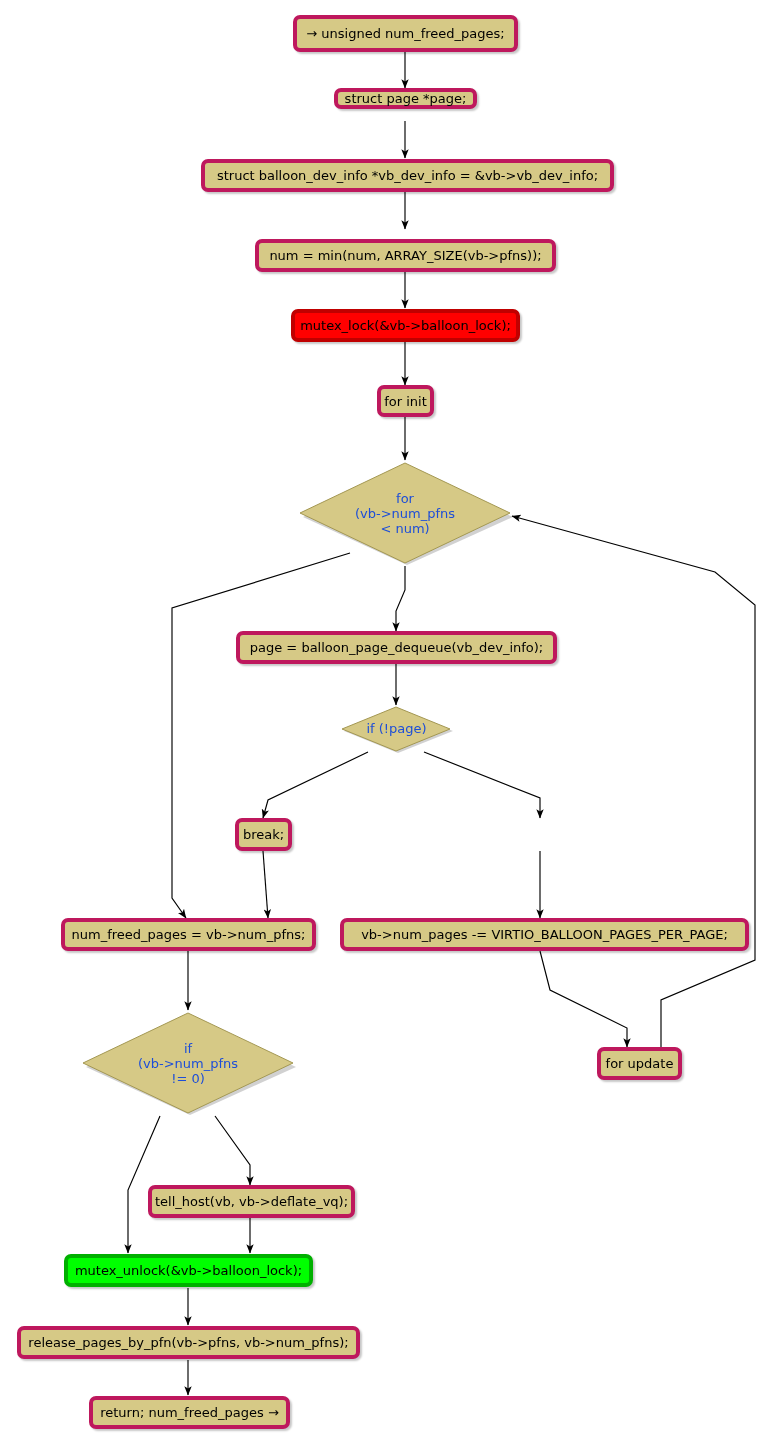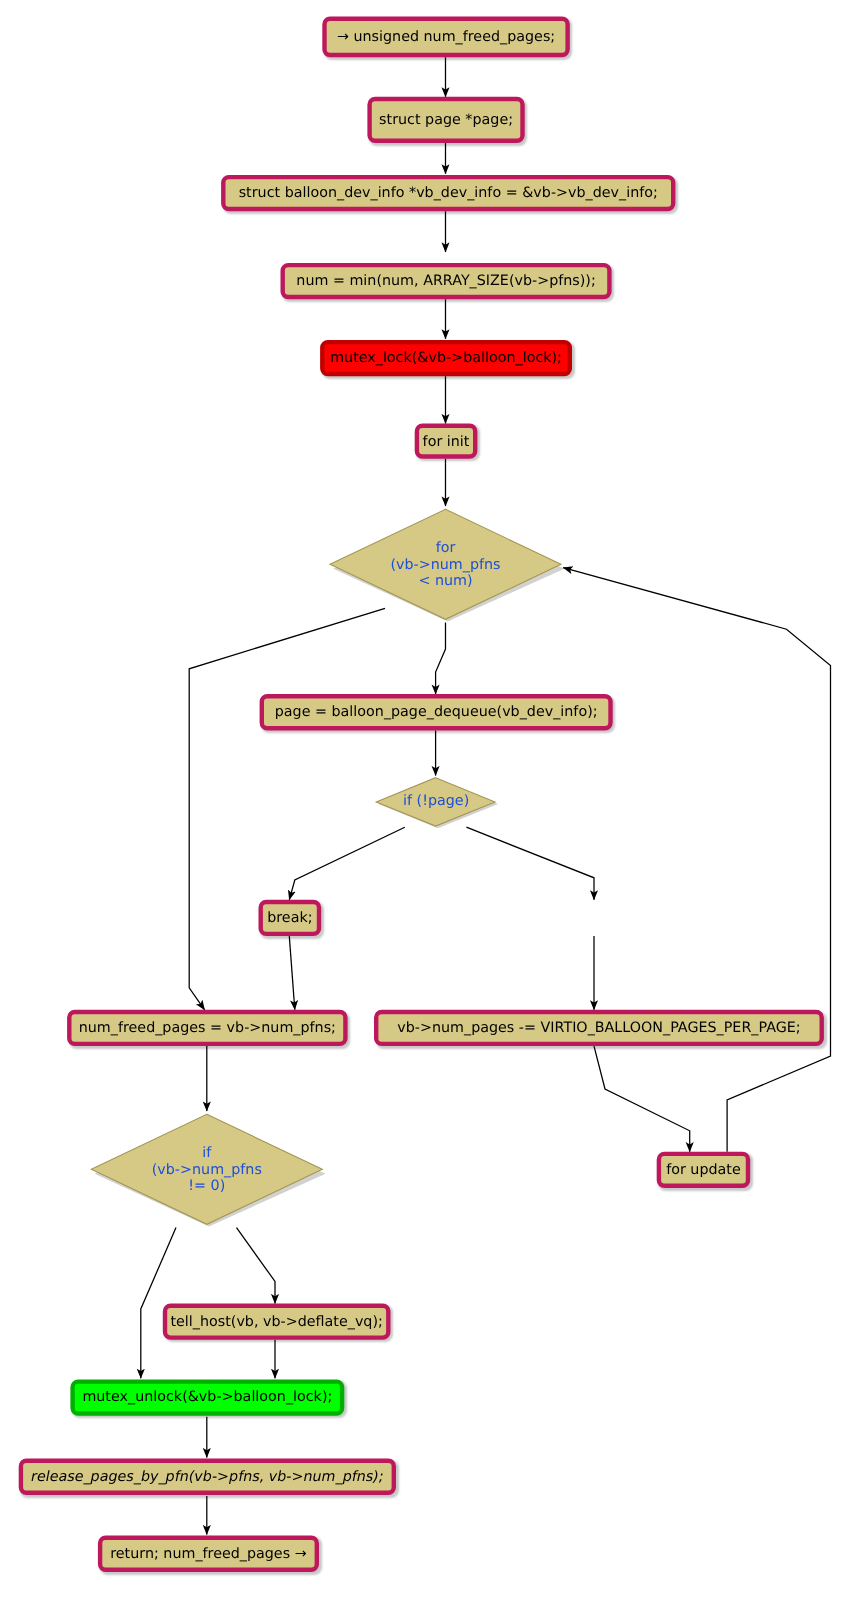--- a/index.html
+++ b/index.html
@@ -102,21 +102,21 @@
       <path d="M250,1218 L250,1253"></path>
       <path d="M188,1288 L188,1325"></path>
       <path d="M188,1360 L188,1395"></path>
     </g>
   </svg>
 
   <div class="node" style="left:293px; top:15px; width:225px; height:37px;">
     <span>→ unsigned num_freed_pages;</span>
   </div>
 
-  <div class="node" style="left:334px; top:88px; width:143px; height:42px;">
+  <div class="node" style="left:334px; top:88px; width:143px; height:21px;">
     <span>struct page *page;</span>
   </div>
 
   <div class="node" style="left:201px; top:159px; width:413px; height:33px;">
     <span>struct balloon_dev_info *vb_dev_info = &amp;vb-&gt;vb_dev_info;</span>
   </div>
 
   <div class="node" style="left:255px; top:239px; width:301px; height:33px;">
     <span>num = min(num, ARRAY_SIZE(vb-&gt;pfns));</span>
   </div>
@@ -179,21 +179,21 @@
   </div>
 
   <div class="node" style="left:148px; top:1185px; width:207px; height:33px;">
     <span>tell_host(vb, vb-&gt;deflate_vq);</span>
   </div>
 
   <div class="node green" style="left:64px; top:1254px; width:249px; height:33px;">
     <span>mutex_unlock(&amp;vb-&gt;balloon_lock);</span>
   </div>
 
-  <div class="node" style="left:17px; top:1326px; width:343px; height:33px;font-style:italic;">
+  <div class="node" style="left:17px; top:1326px; width:343px; height:33px;">
     <span>release_pages_by_pfn(vb-&gt;pfns, vb-&gt;num_pfns);</span>
   </div>
 
   <div class="node" style="left:89px; top:1396px; width:201px; height:33px;">
     <span>return; num_freed_pages →</span>
   </div>
 
 </div>
 
 </body></html>

